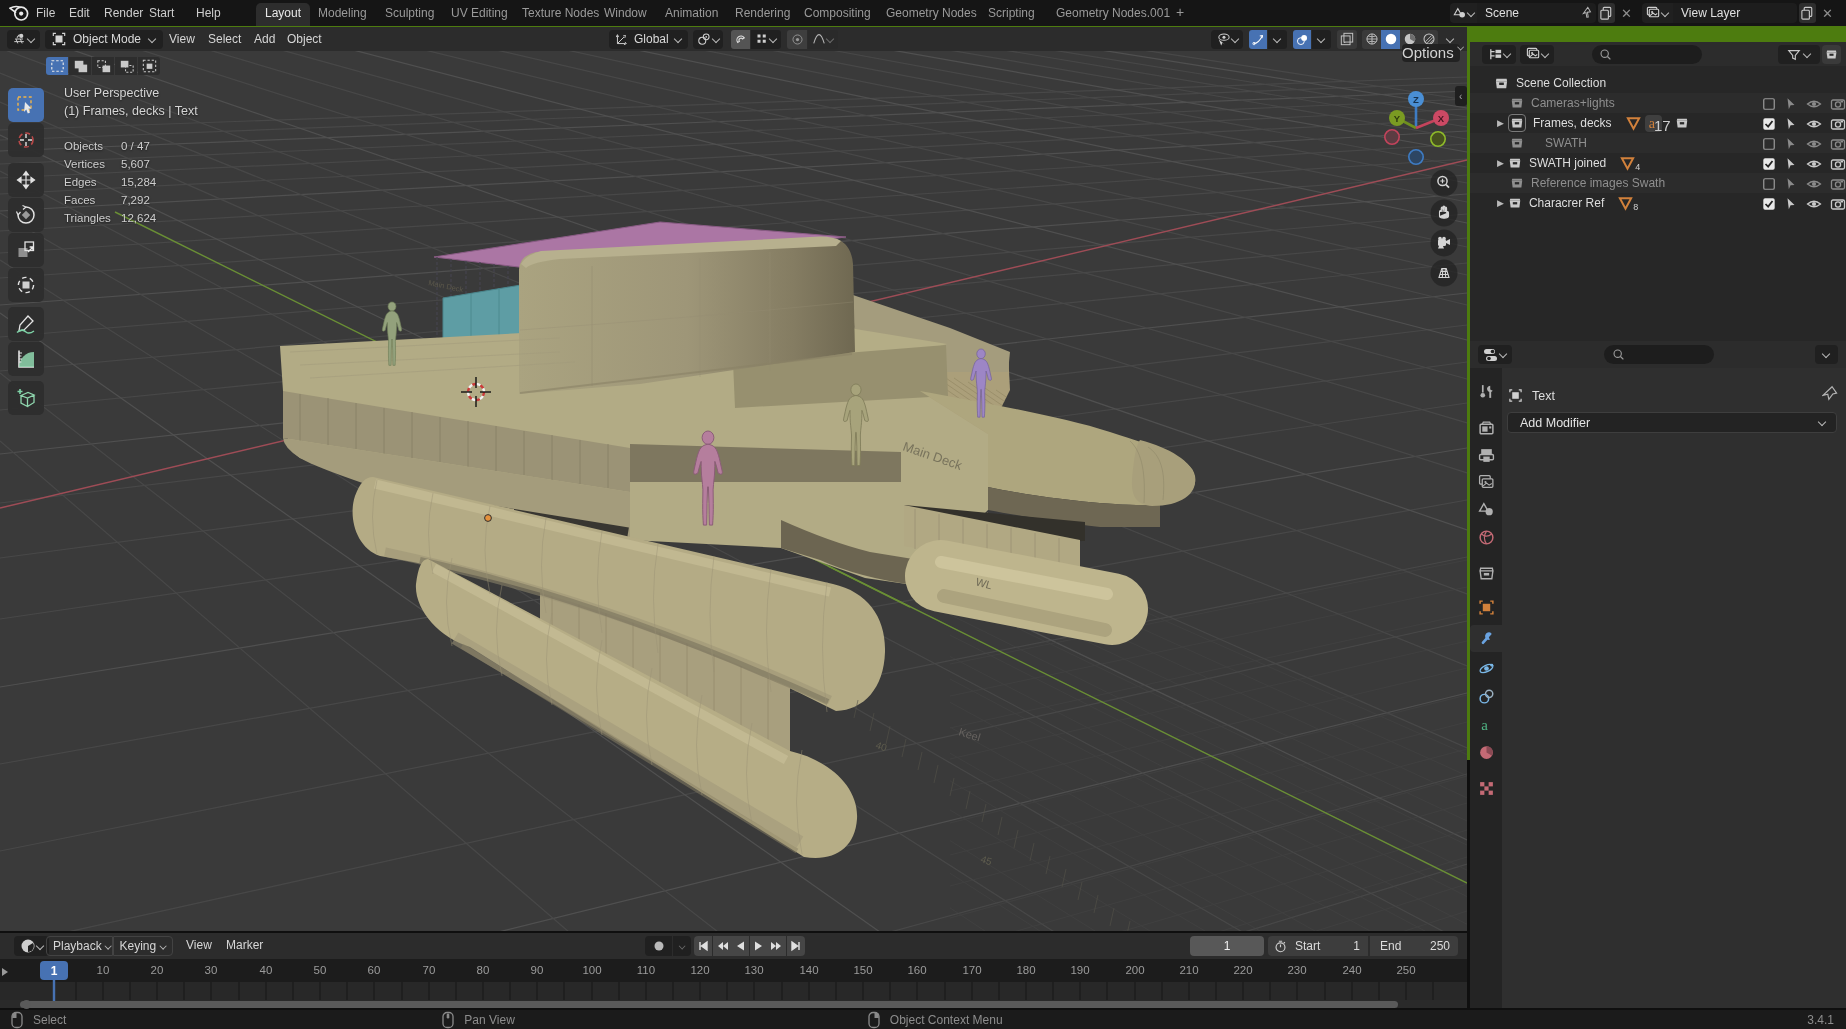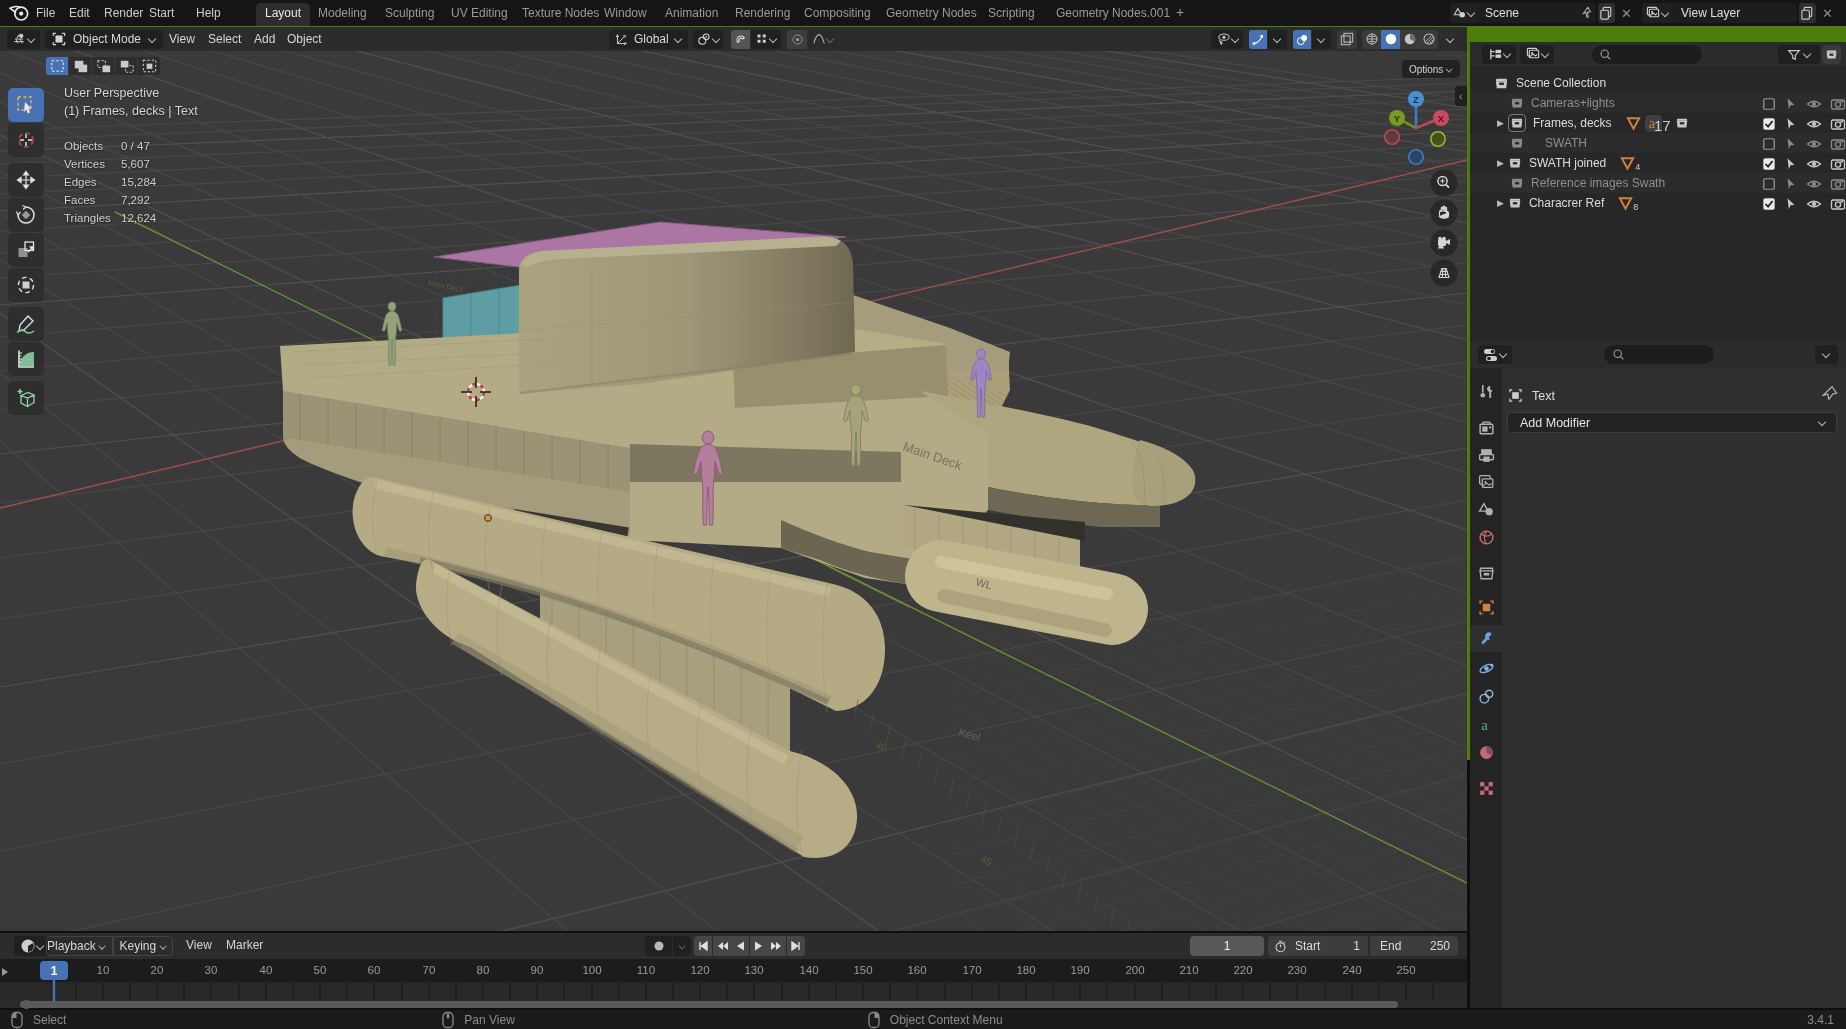--- a/index.html
+++ b/index.html
@@ -606,21 +606,21 @@
     <div class="abs stat" style="left:64px;top:140px">Objects</div>
     <div class="abs stat" style="left:121px;top:140px">0 / 47</div>
     <div class="abs stat" style="left:64px;top:158px">Vertices</div>
     <div class="abs stat" style="left:121px;top:158px">5,607</div>
     <div class="abs stat" style="left:64px;top:176px">Edges</div>
     <div class="abs stat" style="left:121px;top:176px">15,284</div>
     <div class="abs stat" style="left:64px;top:194px">Faces</div>
     <div class="abs stat" style="left:121px;top:194px">7,292</div>
     <div class="abs stat" style="left:64px;top:212px">Triangles</div>
     <div class="abs stat" style="left:121px;top:212px">12,624</div>
-    <div class="abs" style="left:1402px;top:60px;width:58px;height:18px;background:rgba(32,32,32,.9);border-radius:4px;color:#d2d2d2;font-size:10px;display:flex;align-items:center;justify-content:center">Options&nbsp;<span class="chev" style="transform:scale(.8)"></span></div>
+    <div class="abs" style="left:1402px;top:44px;width:58px;height:18px;background:rgba(32,32,32,.9);border-radius:4px;color:#d2d2d2;font-size:15px;display:flex;align-items:flex-start;justify-content:center">Options&nbsp;<span class="chev" style="transform:scale(.8)"></span></div>
     <div class="abs" style="left:1470px;top:42px;width:376px;height:311px;background:#272727">
       <div class="abs hdr" style="left:0;top:0;width:376px;height:24px"></div>
       <div class="btn" style="position:absolute;left:12px;top:3px;width:34px;height:19px">
         <svg width="15" height="15" viewBox="0 0 16 16">
           <path d="M3,2.5 L3,13 M3,5 L7,5 M3,9.5 L7,9.5" stroke="#cfcfcf" stroke-width="1.4" fill="none"></path>
           <rect x="8" y="3" width="6" height="3.6" fill="#cfcfcf"></rect>
           <rect x="8" y="8" width="6" height="3.6" fill="#cfcfcf"></rect>
         </svg>
         <span class="chev" style="margin-left:1px"></span>
       </div>
@@ -959,21 +959,21 @@
     </div>
     <div class="abs" style="left:0;top:933px;width:1467px;height:75px;background:#2a2a2a">
       <div class="abs hdr" style="left:0;top:0;width:1467px;height:26px"></div>
       <div class="btn" style="position:absolute;left:14px;top:3px;width:35px;height:20px">
         <svg width="16" height="16" viewBox="0 0 16 16">
           <circle cx="8" cy="8" r="6.5" fill="#cfcfcf"></circle>
           <path d="M8,8 L8,2 A6,6 0 0 0 3,11 Z" fill="#202020" transform="rotate(180 8 8)"></path>
         </svg>
         <span class="chev" style="margin-left:1px"></span>
       </div>
-      <div style="position:absolute;left:46px;top:3px;width:67px;height:20px;border:1px solid #434343;border-radius:4px 0 0 4px;display:flex;align-items:center;justify-content:flex-start;color:#d6d6d6;font-size:12px">Playback&nbsp;<span class="chev" style="transform:scale(.85)"></span></div>
+      <div style="position:absolute;left:46px;top:3px;width:67px;height:20px;border:1px solid #434343;border-radius:4px 0 0 4px;display:flex;align-items:center;justify-content:flex-end;color:#d6d6d6;font-size:12px">Playback&nbsp;<span class="chev" style="transform:scale(.85)"></span></div>
       <div style="position:absolute;left:113px;top:3px;width:60px;height:20px;border:1px solid #434343;border-radius:0 4px 4px 0;display:flex;align-items:center;justify-content:center;color:#d6d6d6;font-size:12px">Keying&nbsp;<span class="chev" style="transform:scale(.85)"></span></div>
       <div style="position:absolute;left:186px;top:5px;color:#d6d6d6;font-size:12px">View</div>
       <div style="position:absolute;left:226px;top:5px;color:#d6d6d6;font-size:12px">Marker</div>
       <div style="position:absolute;left:645px;top:3px;width:27px;height:20px;background:#202020;border-radius:4px 0 0 4px;display:flex;align-items:center;justify-content:center">
         <svg width="12" height="12" viewBox="0 0 12 12">
           <circle cx="6" cy="6" r="4.5" fill="#b9b9b9"></circle>
         </svg>
       </div>
       <div style="position:absolute;left:673px;top:3px;width:18px;height:20px;background:#202020;border-radius:0 4px 4px 0;display:flex;align-items:center;justify-content:center">
         <span class="chev" style="opacity:.5;transform:scale(.8)"></span>

